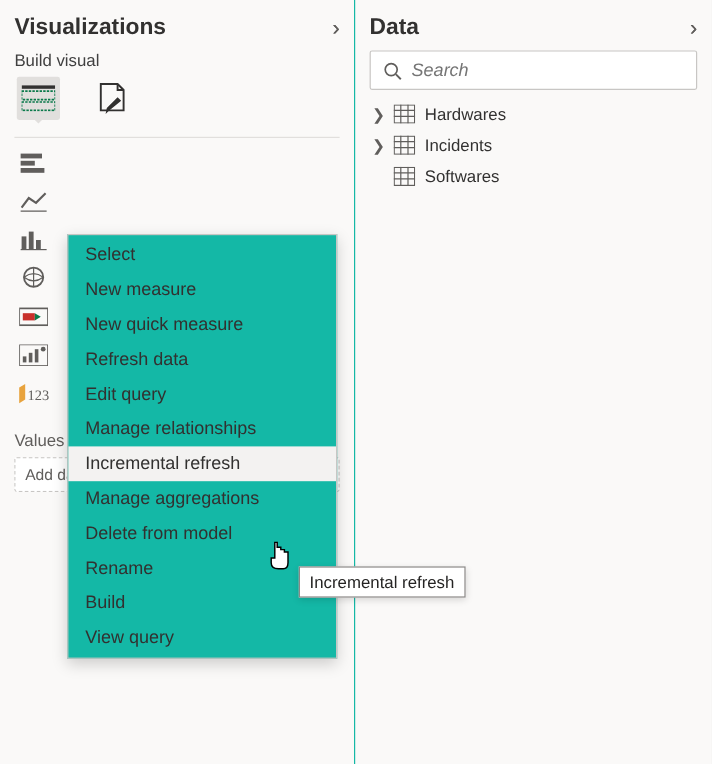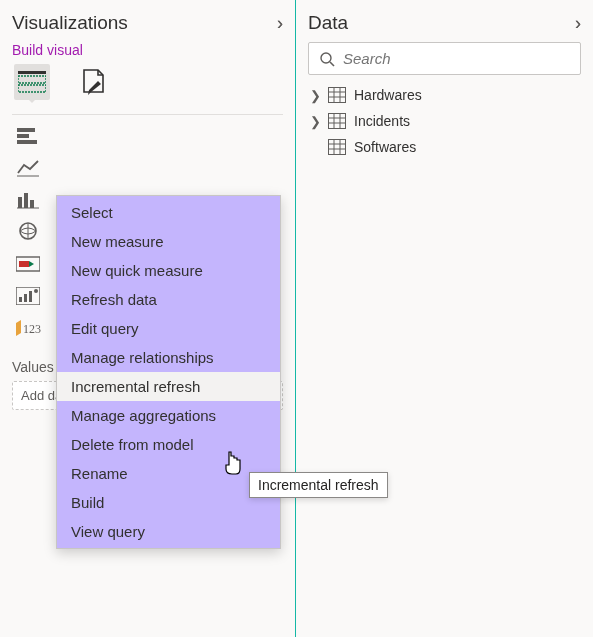--- a/index.html
+++ b/index.html
@@ -27,35 +27,35 @@
     .pane.data { flex: 1; }
 
     .pane-header {
       display: flex;
       align-items: center;
       justify-content: space-between;
       margin-bottom: 8px;
     }
     .pane-title {
       font-size: 19px;
-      font-weight: 400;
+      font-weight: 700;
       color: #323130;
     }
     .chevrons {
       font-size: 18px;
       color: #605e5c;
       letter-spacing: -6px;
       padding-right: 6px;
       cursor: pointer;
     }
 
     
     .subhead {
       font-size: 14px;
-      color: #a21caf;
+      color: #404040;
       margin-bottom: 6px;
     }
     .mode-row {
       display: flex;
       gap: 26px;
       align-items: center;
       margin-bottom: 14px;
       padding-left: 2px;
     }
     .mode-btn {
@@ -145,21 +145,21 @@
     }
     .table-item.no-tri .tri { visibility: hidden; }
     .table-icon { color: #605e5c; }
 
     
     .context-menu {
       position: absolute;
       left: 56px;
       top: 195px;
       width: 225px;
-      background: #c4b5fd;
+      background: #14b8a6;
       border: 1px solid #c8c6c4;
       box-shadow: 0 4px 12px rgba(0,0,0,0.18);
       z-index: 50;
       padding: 2px 0;
     }
     .menu-item {
       padding: 6px 14px;
       font-size: 15px;
       color: #323130;
       cursor: pointer;

